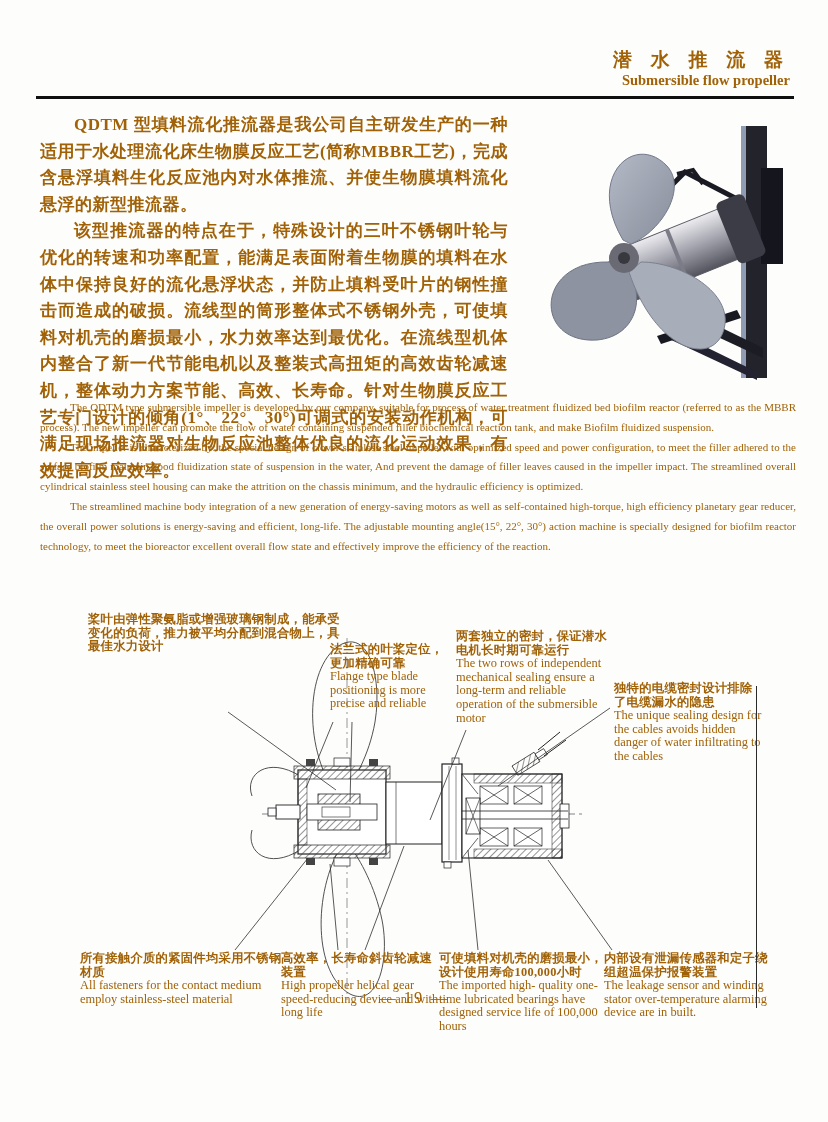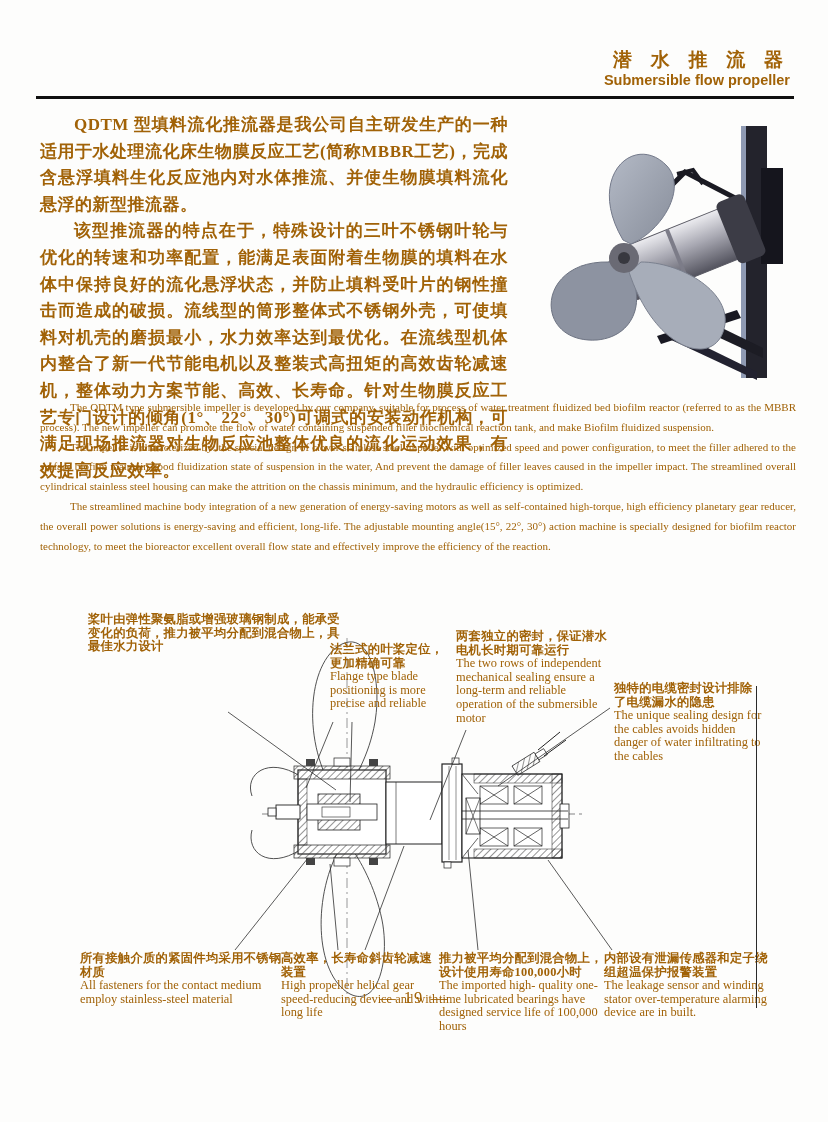--- a/index.html
+++ b/index.html
@@ -4,21 +4,21 @@
 <style>
   html,body{margin:0;padding:0;background:#e8e8e8;}
   .page{
     position:relative;width:828px;height:1122px;margin:0 auto;
     background:#fdfdfc;overflow:hidden;
     font-family:"Liberation Serif","DejaVu Serif",serif;color:#a16207;
   }
   
   .header-titles{position:absolute;top:48px;right:38px;text-align:right;}
   .title-zh{font-size:19px;font-weight:700;letter-spacing:7px;line-height:24px;}
-  .title-en{font-family:Liberation Sans, sans-serif;font-weight:700;font-size:14.5px;line-height:17px;}
+  .title-en{font-family:Liberation Serif, serif;font-weight:700;font-size:14.5px;line-height:17px;}
   .header-rule{position:absolute;left:36px;right:34px;top:96px;height:2.6px;background:#101010;}
   
   .intro-zh{position:absolute;left:40px;top:112px;width:468px;}
   .intro-zh p{margin:0;font-size:17px;line-height:26.6px;text-align:justify;text-indent:2em;letter-spacing:.5px;font-weight:600;}
   
   .product-photo{position:absolute;left:527px;top:110px;width:296px;height:280px;margin:0;}
   
   .intro-en{position:absolute;left:40px;top:398px;width:756px;}
   .intro-en p{margin:0;font-size:11px;line-height:19.8px;text-align:justify;text-indent:30px;}
   
@@ -214,21 +214,21 @@
     <div class="co-zh">独特的电缆密封设计排除了电缆漏水的隐患</div>
     <div class="co-en">The unique sealing design for the cables avoids hidden danger of water infiltrating to the cables</div>
   </div>
 
   <div class="callout" style="left:281px;top:952px;width:163px;">
     <div class="co-zh">高效率，长寿命斜齿轮减速装置</div>
     <div class="co-en">High propeller helical gear speed-reducing device and with long life</div>
   </div>
 
   <div class="callout" style="left:439px;top:952px;width:172px;">
-    <div class="co-zh">推力被平均分配到混合物上，设计使用寿命100,000小时</div>
+    <div class="co-zh">可使填料对机壳的磨损最小，设计使用寿命100,000小时</div>
     <div class="co-en">The imported high- quality one-time lubricated bearings have designed service life of 100,000 hours</div>
   </div>
 
   <div class="callout" style="left:604px;top:952px;width:174px;">
     <div class="co-zh">内部设有泄漏传感器和定子绕组超温保护报警装置</div>
     <div class="co-en">The leakage sensor and winding stator over-temperature alarming device are in built.</div>
   </div>
 
   <div class="diagram-right-rule"></div>
 

